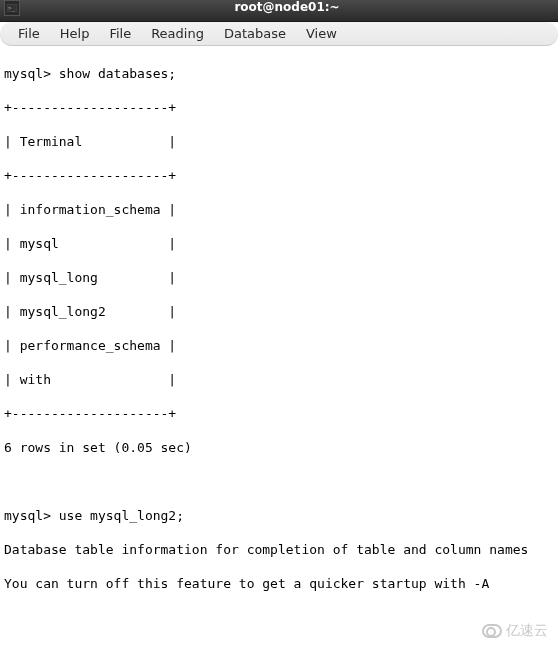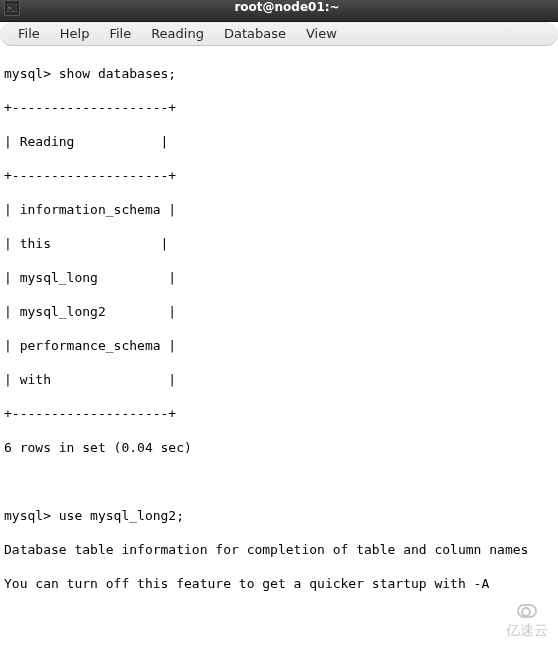--- a/index.html
+++ b/index.html
@@ -71,21 +71,20 @@
     .watermark {
       position: absolute;
       bottom: 6px;
       right: 10px;
       color: #c8c8c8;
       font-family: sans-serif;
       font-size: 14px;
       display: flex;
       align-items: center;
       gap: 4px;
-      flex-direction: column;
     }
     .watermark-icon {
       width: 20px;
       height: 14px;
       border: 2px solid #c8c8c8;
       border-radius: 8px;
       position: relative;
     }
     .watermark-icon::before {
       content: "";
@@ -118,39 +117,39 @@
   <div class="menubar-item">Reading</div>
   <div class="menubar-item">Database</div>
   <div class="menubar-item">View</div>
 </div>
 
 <div class="terminal">
 <span>mysql&gt; show databases;</span>
 
 <span>+--------------------+</span>
 
-<span>| Reading           |</span>
+<span>| Terminal           |</span>
 
 <span>+--------------------+</span>
 
 <span>| information_schema |</span>
 
-<span>| this              |</span>
+<span>| mysql              |</span>
 
 <span>| mysql_long         |</span>
 
 <span>| mysql_long2        |</span>
 
 <span>| performance_schema |</span>
 
 <span>| with               |</span>
 
 <span>+--------------------+</span>
 
-<span>6 rows in set (0.04 sec)</span>
+<span>6 rows in set (0.05 sec)</span>
 
 <span></span>
 
 <span>mysql&gt; use mysql_long2;</span>
 
 <span>Database table information for completion of table and column names</span>
 
 <span>You can turn off this feature to get a quicker startup with -A</span>
 
 <span></span>

